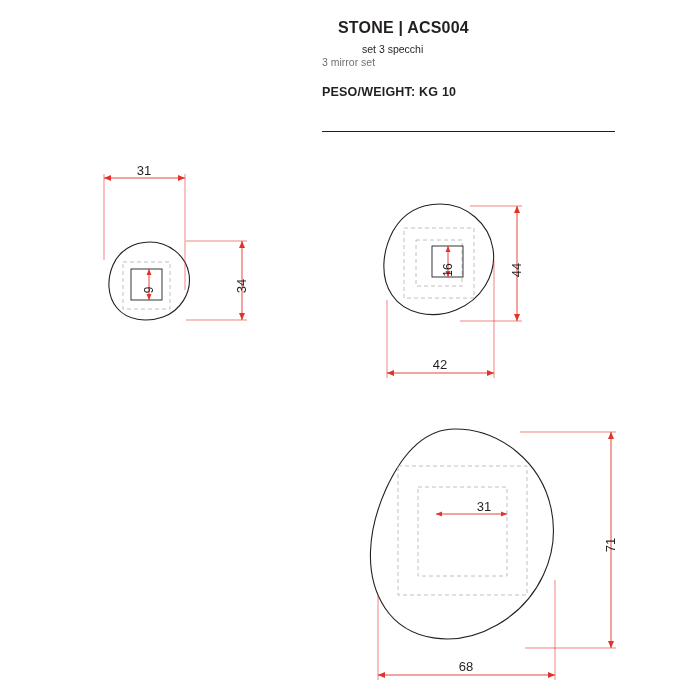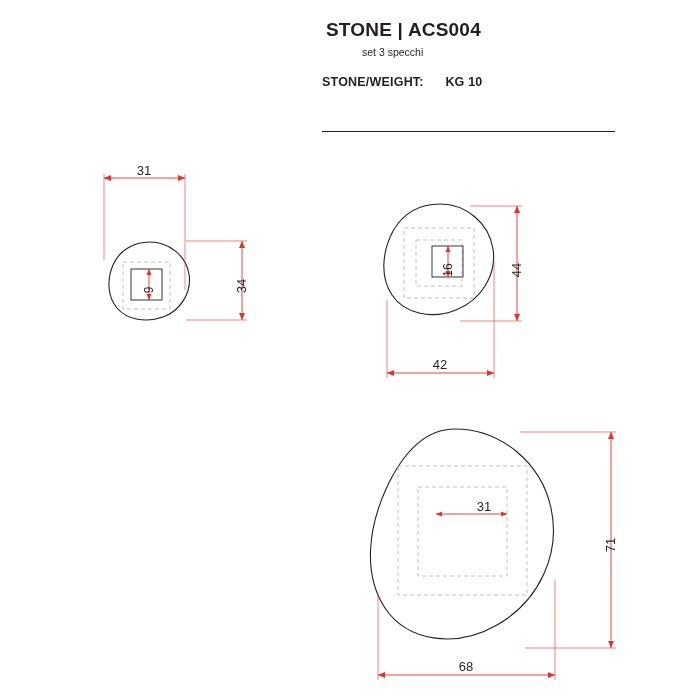--- a/index.html
+++ b/index.html
@@ -22,25 +22,25 @@
   }
 
   
   .header {
     position: absolute;
     left: 322px;
     top: 20px;
     width: 300px;
   }
   .title {
-    font-size: 19px;
+    font-size: 16px;
     font-weight: bold;
     letter-spacing: 0.2px;
     color: #231f20;
-    margin: 0 0 6px 4px;
+    margin: 0 0 6px 16px;
     line-height: 1.05;
   }
   .subtitle-it {
     font-size: 10.5px;
     color: #231f20;
     line-height: 1.25;
     margin-left: 40px;
   }
   .subtitle-en {
     font-size: 10.5px;
@@ -48,21 +48,20 @@
     line-height: 1.25;
   }
   .weight-row {
     margin-top: 16px;
     font-size: 12.5px;
     font-weight: bold;
     color: #231f20;
     letter-spacing: 0.2px;
   }
   .weight-row .wval {
-    margin-left: 18px;
   }
   .rule {
     position: absolute;
     left: 322px;
     top: 131px;
     width: 293px;
     height: 1px;
     background: #231f20;
   }
 
@@ -84,22 +83,23 @@
   }
 </style>
 </head>
 <body>
 
 <div class="page">
 
   <div class="header">
     <div class="title">STONE | ACS004</div>
     <div class="subtitle-it">set 3 specchi</div>
+    <div class="subtitle-en">3 mirror set</div>
     <div class="weight-row">
-      <span>STONE/WEIGHT:</span>
+      <span>PESO/WEIGHT:</span>
       <span class="wval">KG 10</span>
     </div>
   </div>
   <div class="rule"></div>
 
   <svg class="draw" viewBox="0 0 700 700">
 
     <g>
 
       <path d="M150,242

